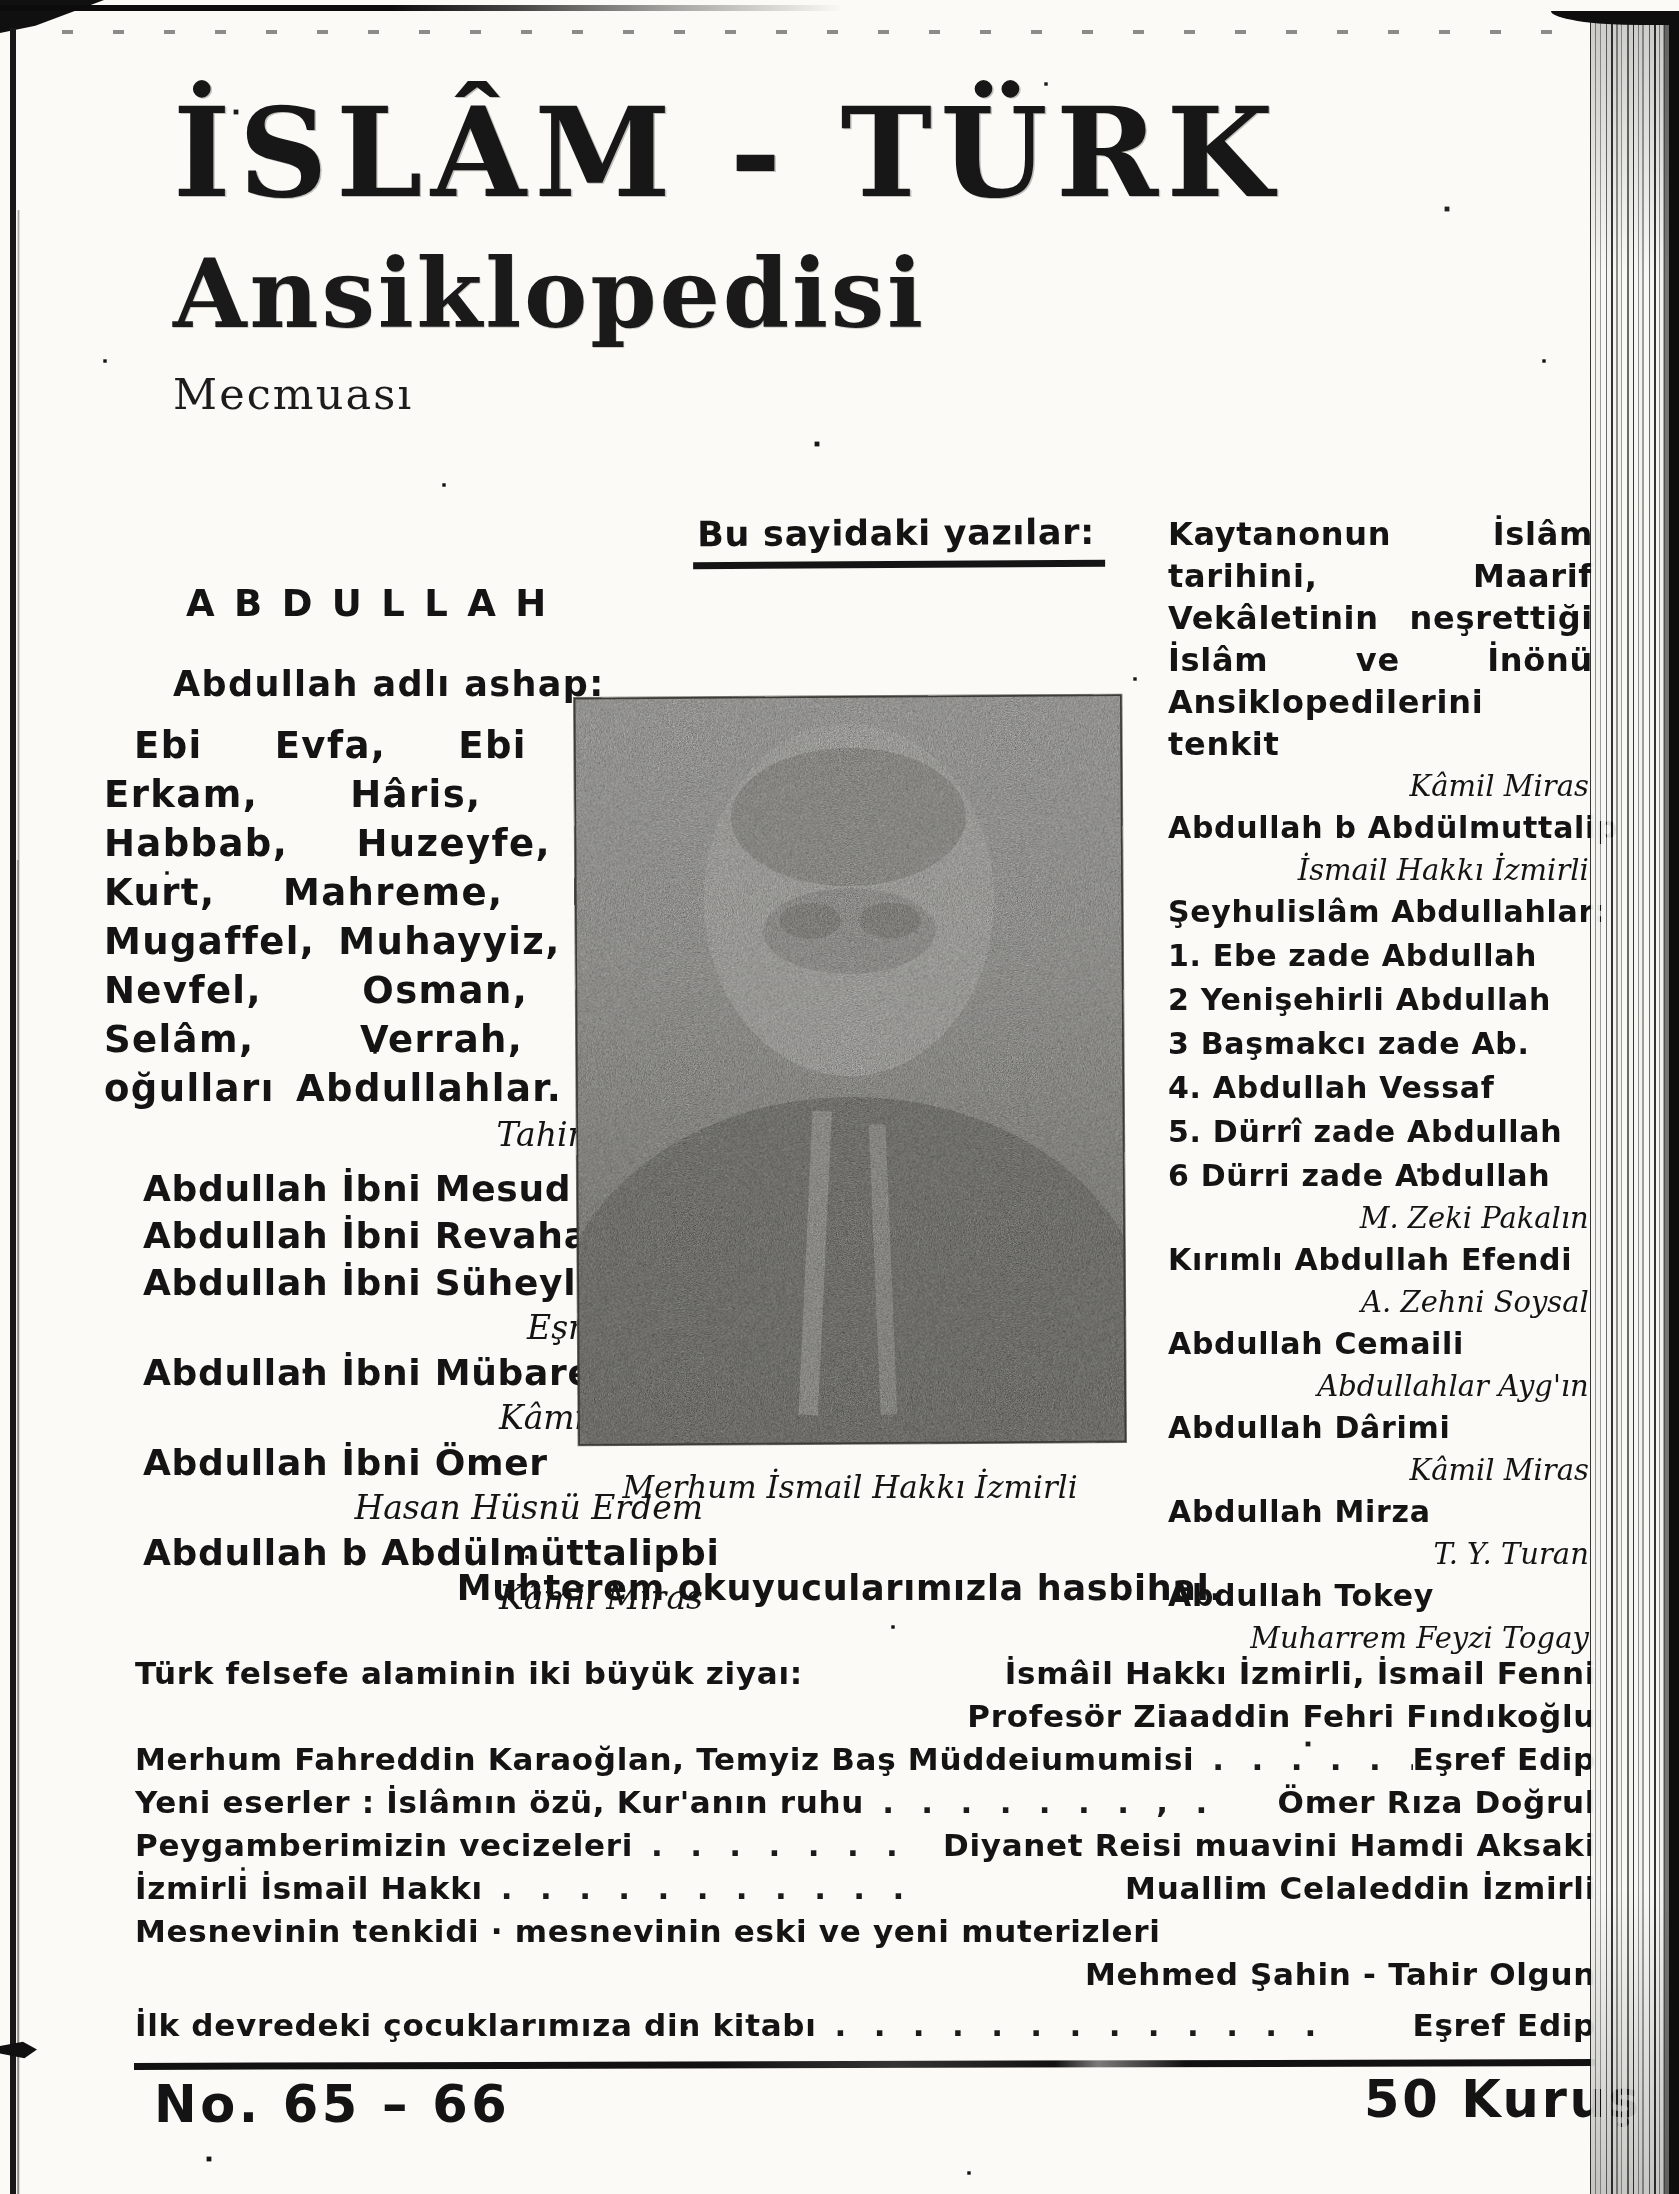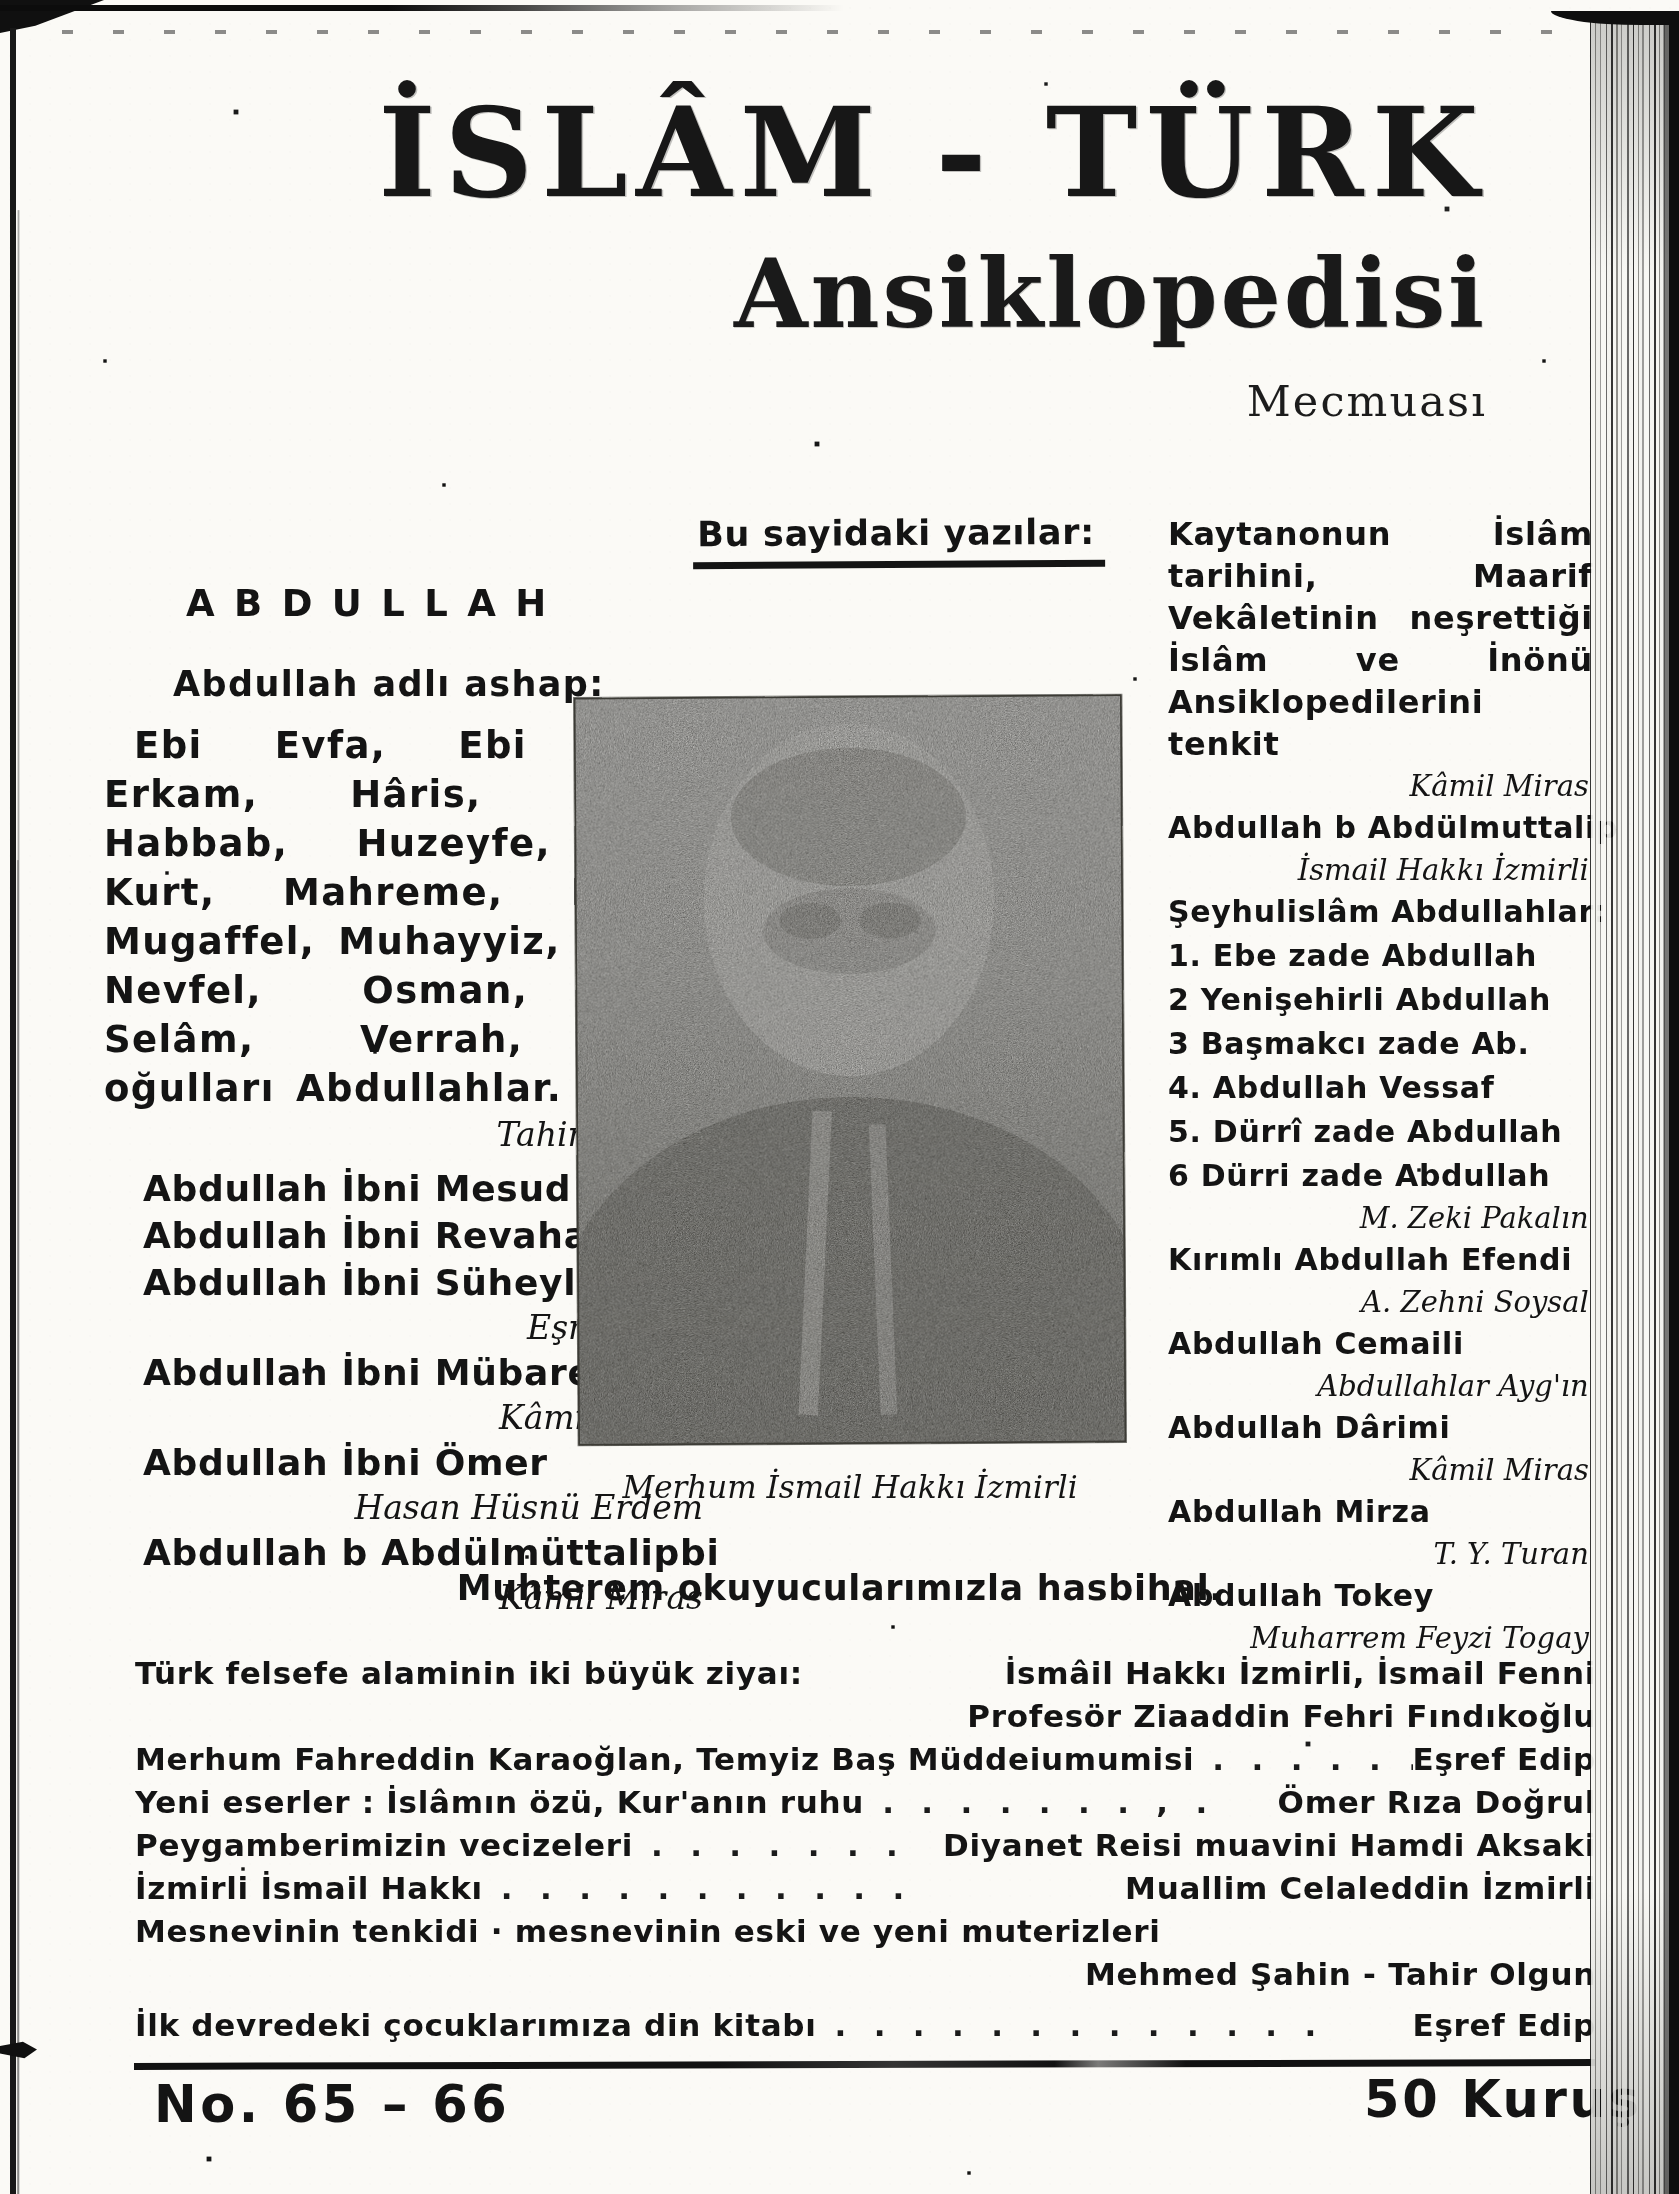--- a/index.html
+++ b/index.html
@@ -41,26 +41,26 @@
     clip-path:polygon(0 32%,62% 12%,100% 48%,66% 88%,0 66%);}
   .speckles{position:absolute;left:0;top:0;width:2.1px;height:2.1px;z-index:5;background:transparent;
     box-shadow:235px 111px 0 1.4px #1a1a1a,1045px 83px 0 0.7px #1a1a1a,1446px 208px 0 1.4px #222,
       443px 484px 0 0.7px #111,816px 443px 0 1.4px #161616,166px 872px 0 0.7px #101010,
       1134px 678px 0 0.7px #181818,526px 1556px 0 0.7px #111,1418px 1169px 0 0.7px #141414,
       304px 1370px 0 1.4px #191919,892px 1626px 0 0.7px #0f0f0f,1307px 1743px 0 1.4px #1c1c1c,
       242px 1868px 0 0.7px #151515,685px 2027px 0 0.7px #101010,1467px 1978px 0 1.4px #181818,
       104px 360px 0 0.7px #131313,1543px 360px 0 0.7px #131313,374px 1051px 0 0.7px #131313,
       208px 2158px 0 1.4px #131313,968px 2172px 0 0.7px #131313;}
   
-  .masthead{position:absolute;left:173px;top:89px;width:1314px;text-align:right;z-index:2;}
+  .masthead{position:absolute;left:173px;top:89px;width:1314px;text-align:left;z-index:2;}
   .mast-title{font-family:"DejaVu Serif",serif;font-weight:700;font-size:123px;line-height:1.05;
     letter-spacing:8.3px;white-space:nowrap;color:#171717;text-shadow:1.4px 1.4px 0 rgba(20,20,20,.25);}
   .mast-sub{font-family:"DejaVu Serif",serif;font-weight:700;font-size:95px;line-height:1;margin-top:28px;
     letter-spacing:2.8px;color:#1a1a1a;text-shadow:0.7px 1.4px 0 rgba(20,20,20,.2);}
-  .mast-mec{font-family:"DejaVu Serif",serif;font-weight:400;font-size:43px;margin-top:35px;letter-spacing:2.1px;color:#1c1c1c;}
+  .mast-mec{font-family:"DejaVu Serif",serif;font-weight:400;font-size:43px;margin-top:28px;letter-spacing:2.1px;color:#1c1c1c;}
   
   .lcol{position:absolute;left:104px;top:582px;width:635px;z-index:2;}
   .lcol-heading{font-weight:700;font-size:37px;letter-spacing:19.4px;padding-left:82px;white-space:nowrap;}
   .lcol-intro{font-weight:700;font-size:35px;margin-top:39px;text-indent:69px;letter-spacing:1.4px;white-space:nowrap;}
   .lcol-para{font-weight:700;font-size:37px;line-height:49px;margin-top:16.6px;text-align:justify;
     text-indent:30px;letter-spacing:1.4px;word-spacing:7px;}
   .lcol-byline{font-family:"DejaVu Serif",serif;font-style:italic;font-size:33px;text-align:right;
     padding-right:44px;margin-top:2.8px;}
   .lcol-lines{margin-top:11px;margin-left:39px;}
   .lcol-lines .entry{font-weight:700;font-size:36px;line-height:47px;letter-spacing:0.7px;white-space:nowrap;}

